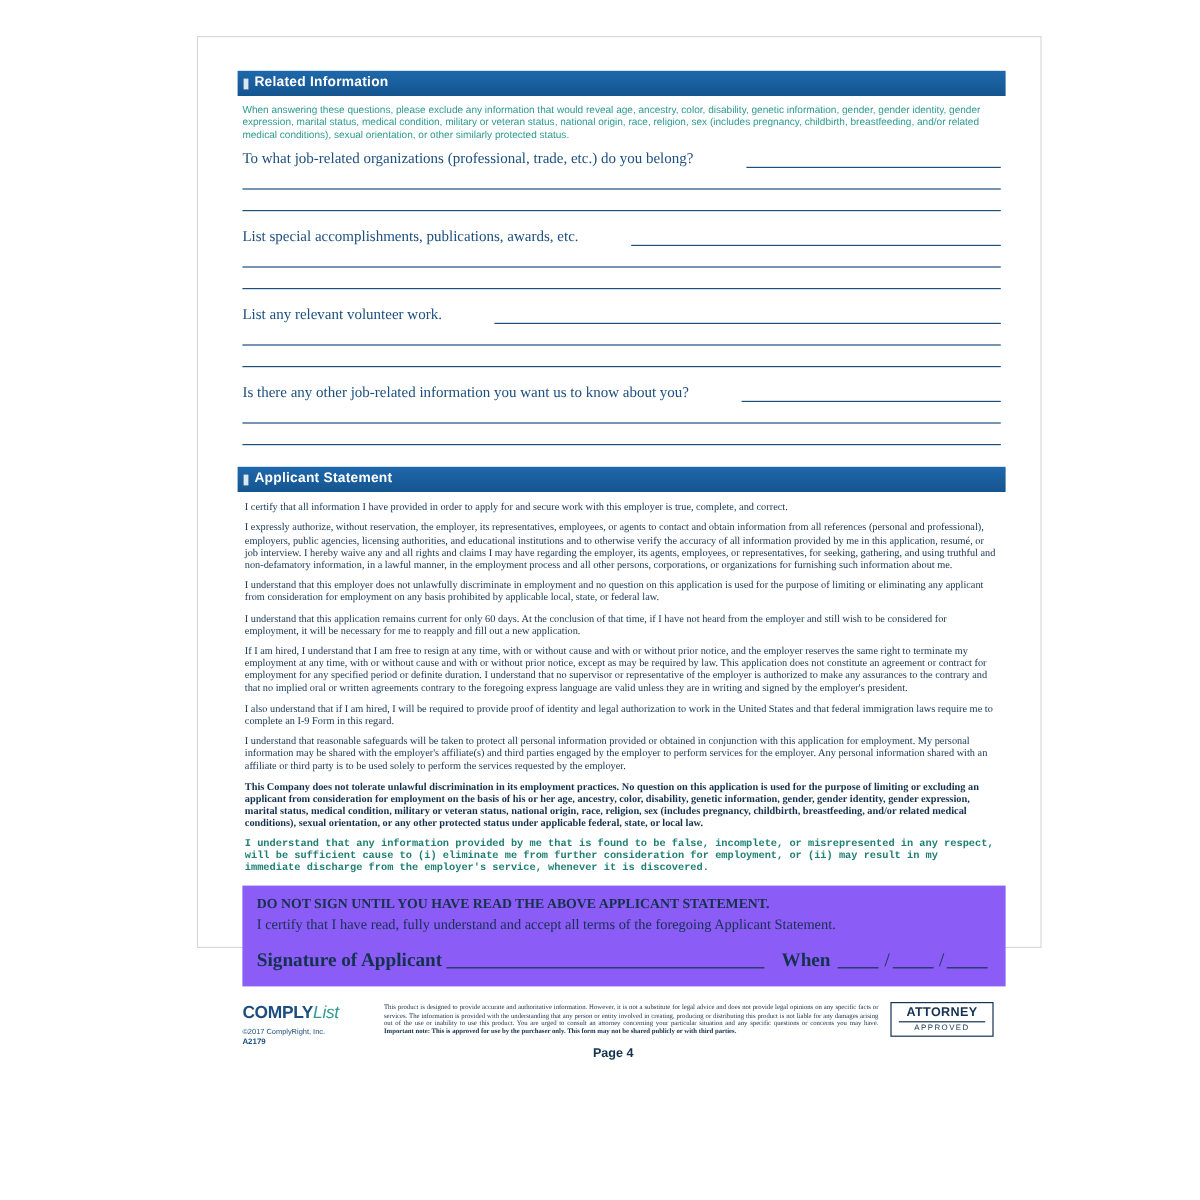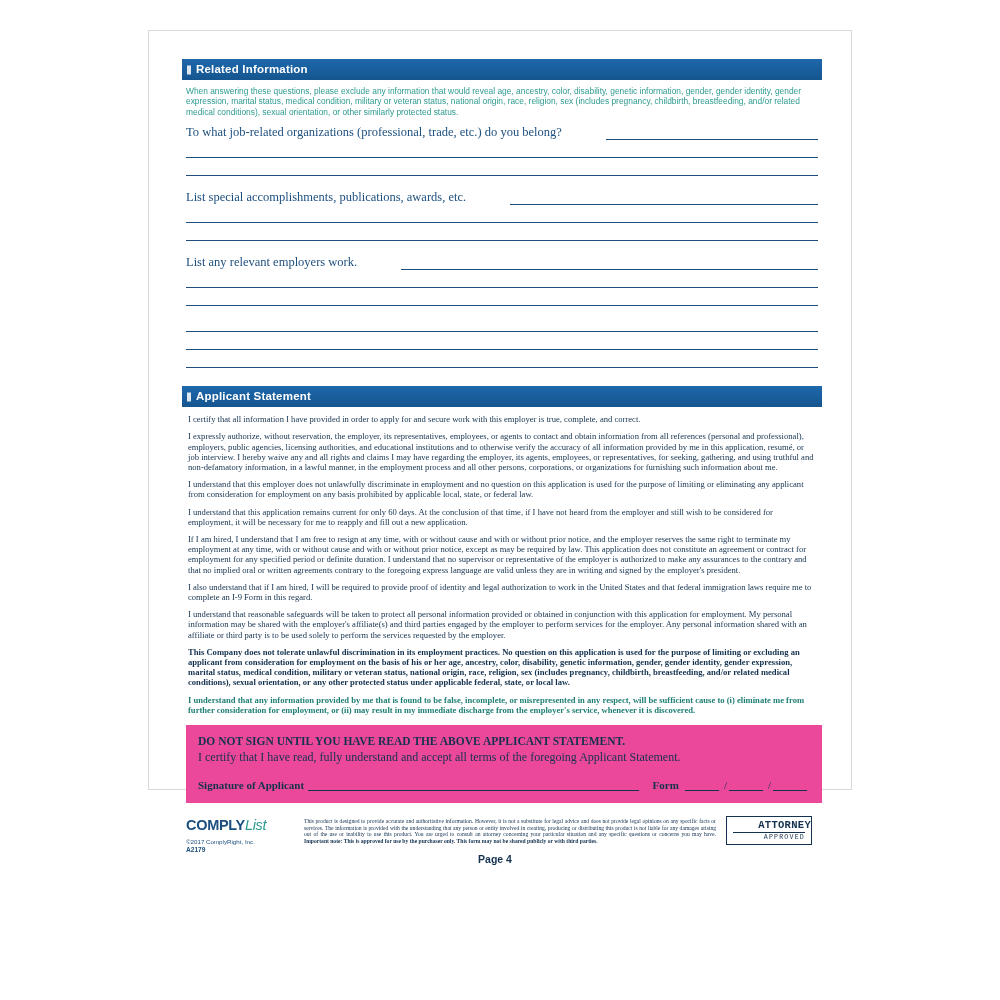--- a/index.html
+++ b/index.html
@@ -9,21 +9,21 @@
   }
   body {
     width: 1000px;
     height: 1000px;
     font-family: "Liberation Serif", serif;
     position: relative;
     overflow: hidden;
   }
   .page-sheet {
     position: absolute;
-    left: 148px;
+    left: 164px;
     top: 30px;
     width: 704px;
     height: 760px;
     background: #ffffff;
     border: 1px solid #d9d9d9;
     box-sizing: border-box;
   }
   .inner {
     position: absolute;
     left: 33px;
@@ -103,43 +103,44 @@
     line-height: 10.2px;
     margin: 0 0 7px 0;
     text-align: left;
   }
   .stmt-p.bold {
     font-weight: bold;
   }
   .stmt-p.teal {
     color: #1f7f74;
     font-weight: bold;
+    font-family: Liberation Mono, monospace;
   }
   
   .signbox {
     margin: 10px 4px 0 4px;
-    background: #ec4899;
+    background: #8b5cf6;
     padding: 10px 12px 12px 12px;
     width: 612px;
   }
   .signbox .l1 {
     color: #14324f;
     font-weight: bold;
     font-size: 11.5px;
     margin-bottom: 3px;
   }
   .signbox .l2 {
     color: #14324f;
     font-size: 12px;
     margin-bottom: 14px;
   }
   .sigrow {
     display: flex;
-    align-items: flex-end;
-    font-size: 11px;
+    align-items: center;
+    font-size: 16px;
     color: #14324f;
     font-weight: bold;
   }
   .sigrow .lbl { white-space: nowrap; padding-right: 4px; }
   .sig-rule {
     flex: 1 1 auto;
     border-bottom: 1px solid #14324f;
     height: 10px;
     margin-right: 14px;
   }
@@ -196,23 +197,23 @@
     line-height: 6.6px;
     color: #14324f;
     padding: 2px 10px 0 6px;
     text-align: justify;
   }
   .disclaimer .imp { font-weight: bold; }
   .attorney {
     flex: 0 0 84px;
     width: 84px;
     border: 1.5px solid #14324f;
-    text-align: right;
+    text-align: center;
     padding: 3px 0 3px 0;
-    font-family: Liberation Mono, monospace;
+    font-family: Liberation Sans, sans-serif;
   }
   .attorney .a1 {
     font-size: 10.5px;
     font-weight: bold;
     color: #14324f;
     letter-spacing: 0.3px;
     line-height: 11px;
   }
   .attorney .a2 {
     font-size: 6.6px;
@@ -260,31 +261,32 @@
         <span class="rule"></span>
       </div>
       <div class="blank-row"></div>
       <div class="blank-row"></div>
     </div>
 
     <div class="q-spacer"></div>
 
     <div class="q-block">
       <div class="q-line">
-        <span class="q-text">List any relevant employers work.</span>
+        <span class="q-text">List any relevant volunteer work.</span>
         <span class="rule"></span>
       </div>
       <div class="blank-row"></div>
       <div class="blank-row"></div>
     </div>
 
     <div class="q-spacer"></div>
 
     <div class="q-block">
       <div class="q-line">
+        <span class="q-text">Is there any other job-related information you want us to know about you?</span>
         <span class="rule"></span>
       </div>
       <div class="blank-row"></div>
       <div class="blank-row"></div>
     </div>
 
     <div style="height:16px"></div>
 
     <div class="section-bar">
       <span>Applicant Statement</span>
@@ -301,21 +303,21 @@
       <p class="stmt-p bold">This Company does not tolerate unlawful discrimination in its employment practices. No question on this application is used for the purpose of limiting or excluding an applicant from consideration for employment on the basis of his or her age, ancestry, color, disability, genetic information, gender, gender identity, gender expression, marital status, medical condition, military or veteran status, national origin, race, religion, sex (includes pregnancy, childbirth, breastfeeding, and/or related medical conditions), sexual orientation, or any other protected status under applicable federal, state, or local law.</p>
       <p class="stmt-p teal">I understand that any information provided by me that is found to be false, incomplete, or misrepresented in any respect, will be sufficient cause to (i) eliminate me from further consideration for employment, or (ii) may result in my immediate discharge from the employer's service, whenever it is discovered.</p>
     </div>
 
     <div class="signbox">
       <div class="l1">DO NOT SIGN UNTIL YOU HAVE READ THE ABOVE APPLICANT STATEMENT.</div>
       <div class="l2">I certify that I have read, fully understand and accept all terms of the foregoing Applicant Statement.</div>
       <div class="sigrow">
         <span class="lbl">Signature of Applicant</span>
         <span class="sig-rule"></span>
-        <span class="date-lbl">Form</span>
+        <span class="date-lbl">When</span>
         <span class="date-seg"></span>
         <span class="date-slash">/</span>
         <span class="date-seg"></span>
         <span class="date-slash">/</span>
         <span class="date-seg"></span>
       </div>
     </div>
 
     <div class="footer">
       <div class="brand">

